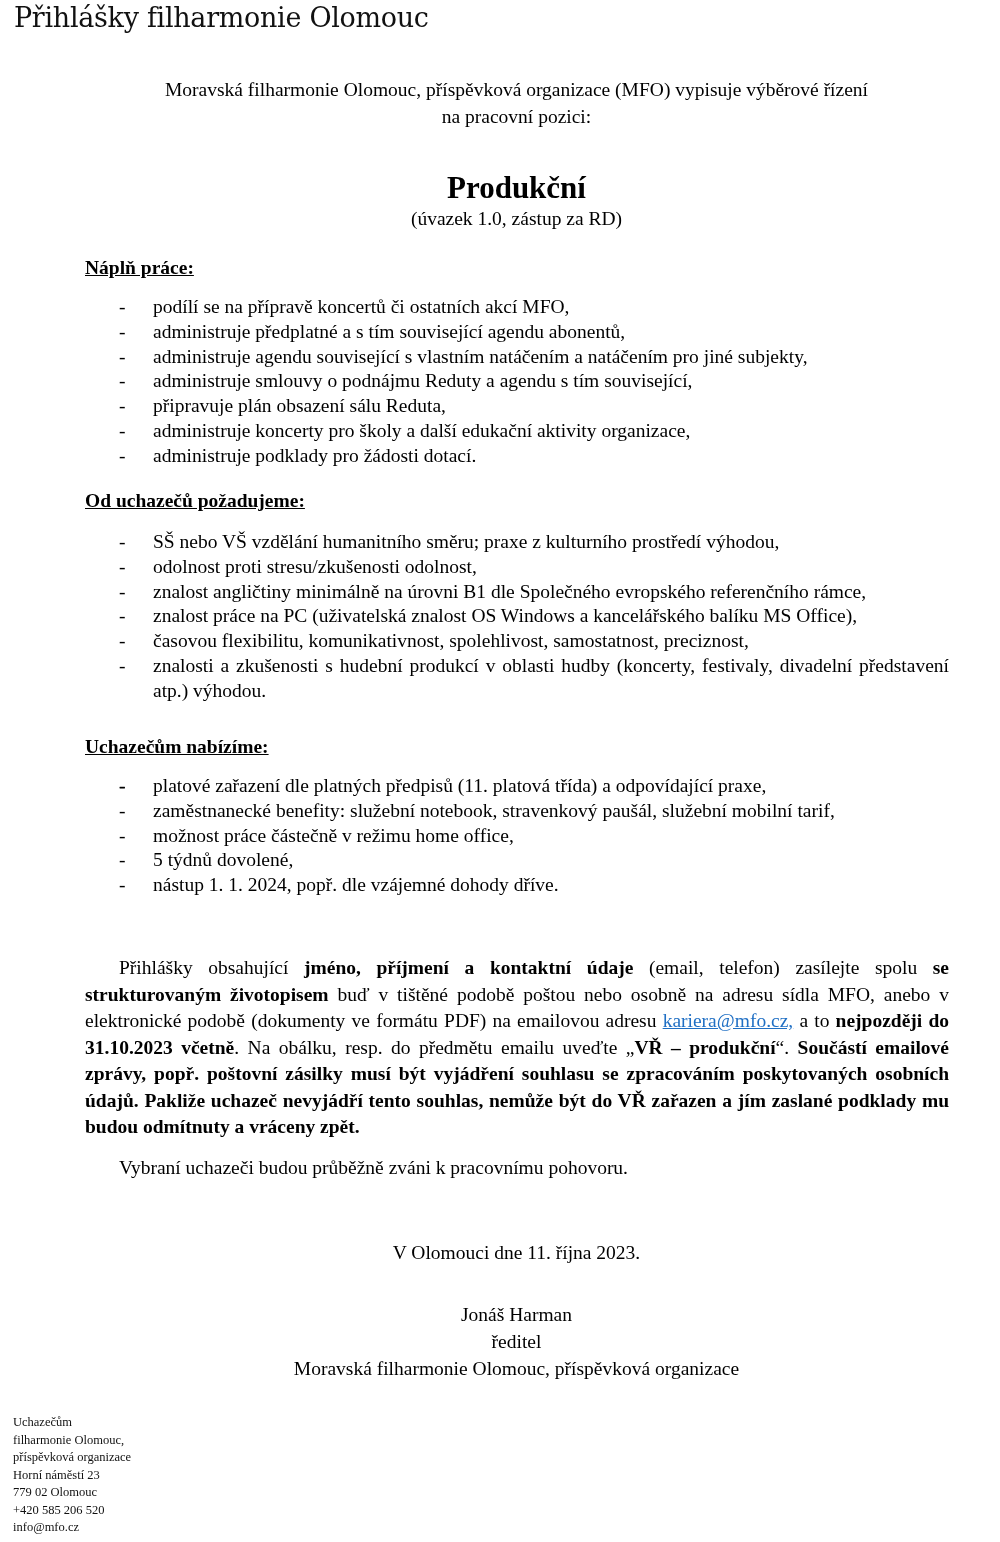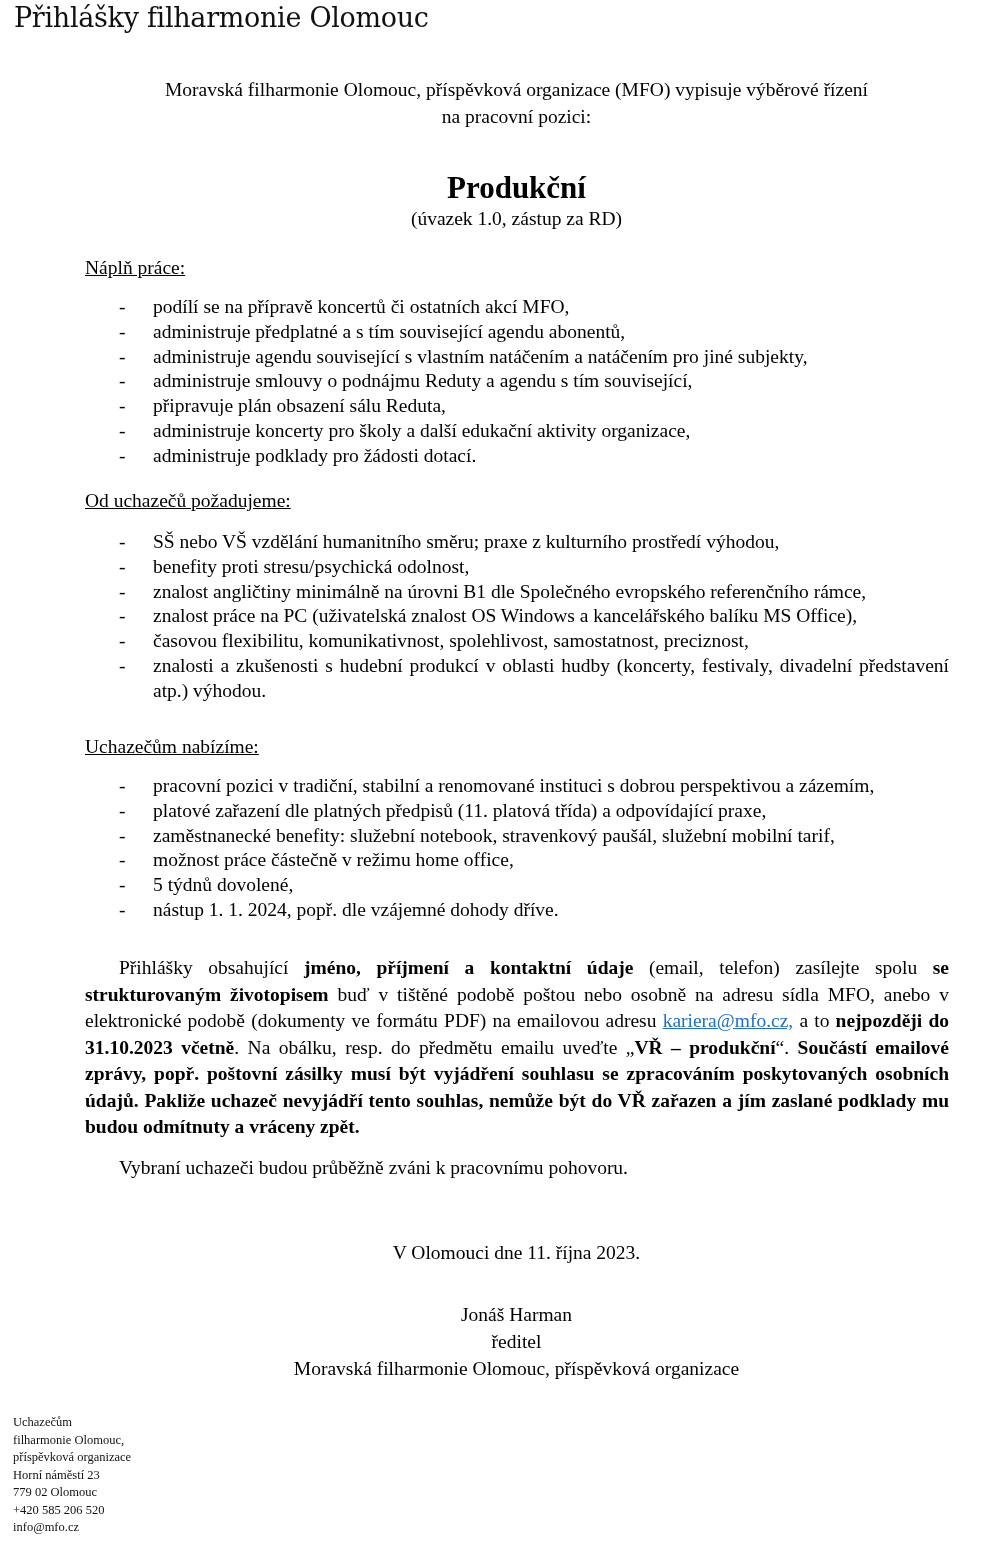--- a/index.html
+++ b/index.html
@@ -18,21 +18,21 @@
   }
   .title {
     position: absolute; left: 0; width: 1033px; top: 170px;
     text-align: center; font-size: 31px; font-weight: bold;
   }
   .subtitle {
     position: absolute; left: 0; width: 1033px; top: 208px;
     text-align: center; font-size: 19.5px;
   }
   .section-heading {
-    position: absolute; left: 85px; font-size: 19.5px; text-decoration: underline;
+    position: absolute; left: 85px; font-size: 19.5px; text-decoration: underline; font-weight: bold;
   }
   ul.dash {
     position: absolute; left: 85px; width: 864px; margin: 0; padding: 0;
     list-style: none; font-size: 19.5px; line-height: 24.8px;
   }
   ul.dash li { position: relative; padding-left: 68px; text-align: justify; }
   ul.dash li .dash-mark { position: absolute; left: 34px; top: 0; }
   .para {
     position: absolute; left: 85px; width: 864px; font-size: 19.5px; line-height: 26.5px;
     text-align: justify;
@@ -67,30 +67,30 @@
   <li><span class="dash-mark">-</span><span>administruje agendu související s vlastním natáčením a natáčením pro jiné subjekty,</span></li>
   <li><span class="dash-mark">-</span><span>administruje smlouvy o podnájmu Reduty a agendu s tím související,</span></li>
   <li><span class="dash-mark">-</span><span>připravuje plán obsazení sálu Reduta,</span></li>
   <li><span class="dash-mark">-</span><span>administruje koncerty pro školy a další edukační aktivity organizace,</span></li>
   <li><span class="dash-mark">-</span><span>administruje podklady pro žádosti dotací.</span></li>
 </ul>
 
 <div class="section-heading" style="top:490px">Od uchazečů požadujeme:</div>
 <ul class="dash" style="top:530px">
   <li><span class="dash-mark">-</span><span>SŠ nebo VŠ vzdělání humanitního směru; praxe z kulturního prostředí výhodou,</span></li>
-  <li><span class="dash-mark">-</span><span>benefity proti stresu/psychická odolnost,</span></li>
+  <li><span class="dash-mark">-</span><span>odolnost proti stresu/zkušenosti odolnost,</span></li>
   <li><span class="dash-mark">-</span><span>znalost angličtiny minimálně na úrovni B1 dle Společného evropského referenčního rámce,</span></li>
   <li><span class="dash-mark">-</span><span>znalost práce na PC (uživatelská znalost OS Windows a kancelářského balíku MS Office),</span></li>
   <li><span class="dash-mark">-</span><span>časovou flexibilitu, komunikativnost, spolehlivost, samostatnost, preciznost,</span></li>
   <li><span class="dash-mark">-</span><span>znalosti a zkušenosti s hudební produkcí v oblasti hudby (koncerty, festivaly, divadelní představení atp.) výhodou.</span></li>
 </ul>
 
 <div class="section-heading" style="top:736px">Uchazečům nabízíme:</div>
 <ul class="dash" style="top:774px">
-  <li><span class="dash-mark">-</span><span>pracovní pozici v tradiční, stabilní a renomované instituci s dobrou perspektivou a zázemím,</span></li>
+  <li><span class="dash-mark">-</span></li>
   <li><span class="dash-mark">-</span><span>platové zařazení dle platných předpisů (11. platová třída) a odpovídající praxe,</span></li>
   <li><span class="dash-mark">-</span><span>zaměstnanecké benefity: služební notebook, stravenkový paušál, služební mobilní tarif,</span></li>
   <li><span class="dash-mark">-</span><span>možnost práce částečně v režimu home office,</span></li>
   <li><span class="dash-mark">-</span><span>5 týdnů dovolené,</span></li>
   <li><span class="dash-mark">-</span><span>nástup 1. 1. 2024, popř. dle vzájemné dohody dříve.</span></li>
 </ul>
 
 <div class="para" style="top:955px"><span class="indent"></span><span>Přihlášky obsahující </span><b>jméno, příjmení a kontaktní údaje</b><span> (email, telefon) zasílejte spolu </span><b>se strukturovaným životopisem</b><span> buď v tištěné podobě poštou nebo osobně na adresu sídla MFO, anebo v elektronické podobě (dokumenty ve formátu PDF) na emailovou adresu </span><a>kariera@mfo.cz,</a><span> a to </span><b>nejpozději do 31.10.2023 včetně</b><span>. Na obálku, resp. do předmětu emailu uveďte „</span><b>VŘ – produkční</b><span>“. </span><b>Součástí emailové zprávy, popř. poštovní zásilky musí být vyjádření souhlasu se zpracováním poskytovaných osobních údajů. Pakliže uchazeč nevyjádří tento souhlas, nemůže být do VŘ zařazen a jím zaslané podklady mu budou odmítnuty a vráceny zpět.</b></div>
 
 <div class="para" style="top:1155px"><span class="indent"></span><span>Vybraní uchazeči budou průběžně zváni k pracovnímu pohovoru.</span></div>

